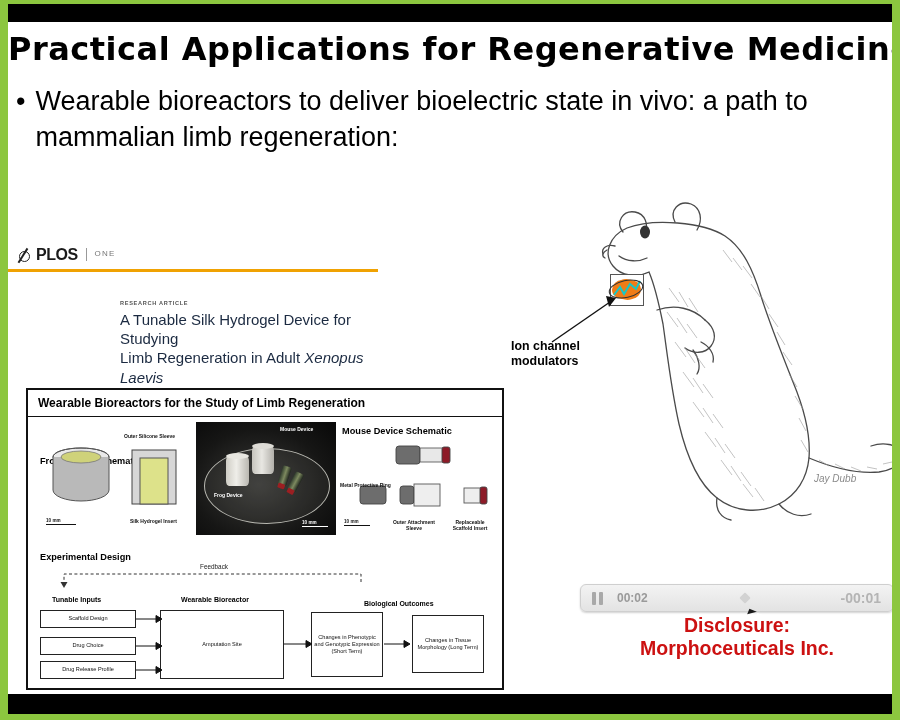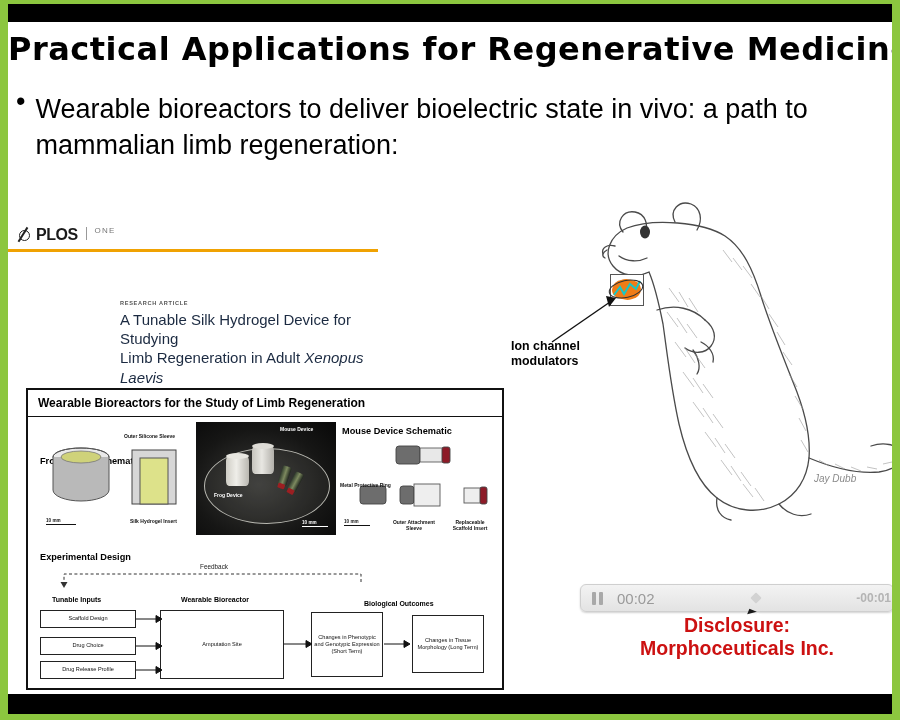--- a/index.html
+++ b/index.html
@@ -26,25 +26,25 @@
     font-weight:bold;font-size:32px;color:#000;letter-spacing:.5px;
     white-space:nowrap;
   }
   
   .bullet{
     position:absolute;left:8px;top:62px;width:840px;
     font-size:27px;line-height:1.33;color:#000;
     display:flex;gap:10px;
   }
   .bullet .dot{font-size:27px;line-height:1.33;}
-  .bullet .btxt{flex:1;margin-top:8px;}
+  .bullet .btxt{flex:1;}
 
   
   .plosWrap{position:absolute;left:0px;top:205px;width:370px;}
-  .plosRow{display:flex;align-items:flex-start;gap:5px;padding:0 0 3px 8px;}
+  .plosRow{display:flex;align-items:center;gap:5px;padding:0 0 3px 8px;margin-top:20px;}
   .plosGlyph{width:15px;height:15px;position:relative;}
   .plosGlyph i{position:absolute;left:3px;top:3px;width:9px;height:9px;border:1.6px solid #222;border-radius:50%;}
   .plosGlyph b{position:absolute;left:6.2px;top:-1px;width:1.6px;height:17px;background:#222;transform:rotate(32deg);}
   .plosName{font-weight:bold;font-size:16px;letter-spacing:-.5px;color:#1a1a1a;line-height:1;}
   .plosDiv{width:1px;height:13px;background:#999;margin:0 3px 2px 3px;}
   .plosOne{font-size:8px;letter-spacing:1.2px;color:#777;line-height:1;padding-bottom:2px;}
   .plosRule{height:3px;background:#f0a202;margin-top:3px;width:370px;}
 
   
   .art{position:absolute;left:112px;top:278px;width:260px;}
@@ -88,24 +88,24 @@
   .ionIcon{position:absolute;left:602px;top:252px;width:32px;height:30px;border:1.4px solid #555;background:#fff;}
   .ionBlob{position:absolute;left:4px;top:4px;width:23px;height:21px;background:#f07c16;border-radius:48% 52% 46% 54%/52% 46% 54% 48%;box-shadow:-4px 0 0 -1px #f07c16,4px 0 0 -1px #f07c16;}
 
   .player{
     position:absolute;left:572px;top:562px;width:314px;height:28px;
     background:linear-gradient(#f3f3f3,#e3e3e3);border:1px solid #cfcfcf;border-radius:6px;
     box-shadow:0 1px 2px rgba(0,0,0,.18);display:flex;align-items:center;box-sizing:border-box;
   }
   .pause{margin-left:11px;display:flex;gap:3px;}
   .pause span{width:4px;height:13px;background:#a9a9a9;border-radius:1px;}
-  .ptime{margin-left:14px;font-size:15px;font-weight:normal;color:#9a9a9a;}
+  .ptime{margin-left:14px;font-size:12px;font-weight:bold;color:#9a9a9a;}
   .track{flex:1;height:3px;margin:0 10px;position:relative;}
   .knob{position:absolute;left:48%;top:-3px;width:8px;height:8px;background:#d2d2d2;transform:rotate(45deg);border-radius:1px;}
-  .prem{margin-right:2px;font-size:12px;font-weight:bold;color:#b4b4b4;}
+  .prem{margin-right:12px;font-size:14px;font-weight:bold;color:#b4b4b4;}
 
   .disc{
     position:absolute;left:572px;top:592px;width:314px;text-align:center;
     font-size:19.5px;font-weight:bold;color:#cc1111;line-height:1.2;
   }
   .cursor{position:absolute;left:740px;top:588px;width:0;height:0;
     border-left:8px solid #1a1a1a;border-bottom:6px solid transparent;border-top:0 solid transparent;
     transform:rotate(22deg);}
   .cursor:after{content:"";position:absolute;left:1px;top:1px;border-left:6px solid #fff;border-bottom:4px solid transparent;}
 </style>

